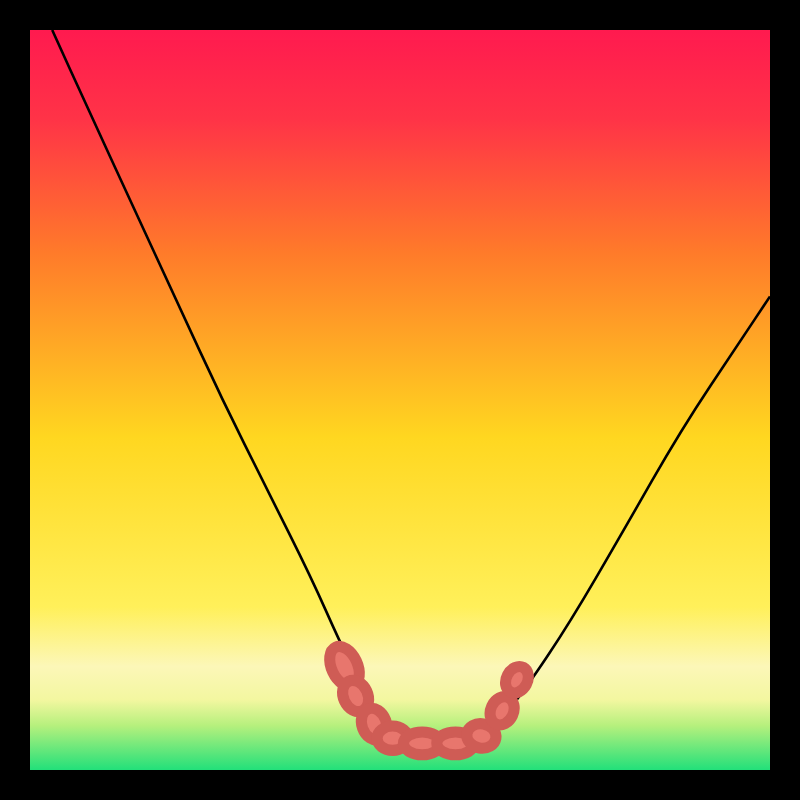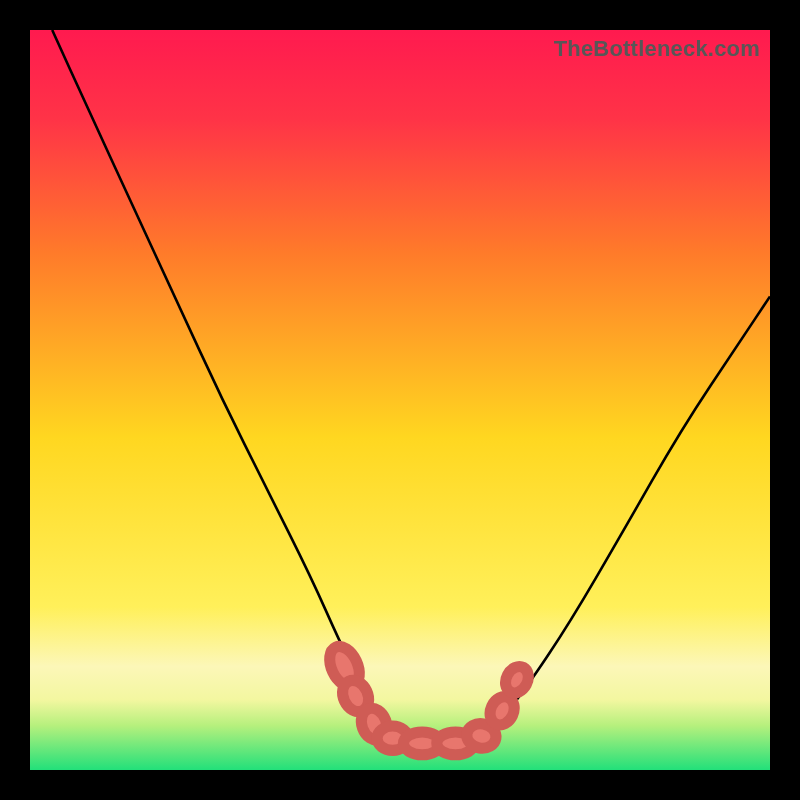--- a/index.html
+++ b/index.html
@@ -66,21 +66,20 @@
             <stop offset="78%" stop-color="#fff05a"></stop>
             <stop offset="86%" stop-color="#fcf7b8"></stop>
             <stop offset="90.5%" stop-color="#f3f7a0"></stop>
             <stop offset="94%" stop-color="#b6f07d"></stop>
             <stop offset="100%" stop-color="#22e07a"></stop>
           </linearGradient>
       </defs>
       <rect x="0" y="0" width="100" height="100" fill="url(#bg)"></rect>
     </svg>
 
-    <div class="watermark">TheBottleneck.com</div>
 
     <svg class="curve" viewBox="0 0 100 100" preserveAspectRatio="none">
       <path id="curvePath" fill="none" stroke="#000000" stroke-width="0.35" d="M 3 0 Q 3 0 5.5 5.5 Q 8 11 11 17.5 Q 14 24 17 30.5 Q 20 37 23 43.5 Q 26 50 29 56 Q 32 62 35 68 Q 38 74 40 78.5 Q 42 83 43.5 86 Q 45 89 46.5 91.5 Q 48 94 50 95 Q 52 96 54 96.25 Q 56 96.5 58 96.25 Q 60 96 61.5 95 Q 63 94 65 91.5 Q 67 89 70 84.5 Q 73 80 76.5 74 Q 80 68 84 61 Q 88 54 92 48 Q 96 42 98 39 T 100 36"></path>
       <g id="markers">
           <ellipse cx="42.5" cy="86" rx="1.7600000000000002" ry="2.8600000000000003" class="marker" fill="#e8766d" stroke="#cf5c55" transform="rotate(-25 42.5 86)"></ellipse>
           <ellipse cx="44" cy="90" rx="1.6500000000000001" ry="2.2" class="marker" fill="#e8766d" stroke="#cf5c55" transform="rotate(-25 44 90)"></ellipse>
           <ellipse cx="46.5" cy="93.8" rx="1.6500000000000001" ry="2.2" class="marker" fill="#e8766d" stroke="#cf5c55" transform="rotate(-20 46.5 93.8)"></ellipse>
           <ellipse cx="49" cy="95.7" rx="2.09" ry="1.6500000000000001" class="marker" fill="#e8766d" stroke="#cf5c55"></ellipse>
           <ellipse cx="53" cy="96.4" rx="2.53" ry="1.54" class="marker" fill="#e8766d" stroke="#cf5c55"></ellipse>
           <ellipse cx="57.5" cy="96.4" rx="2.53" ry="1.54" class="marker" fill="#e8766d" stroke="#cf5c55"></ellipse>

